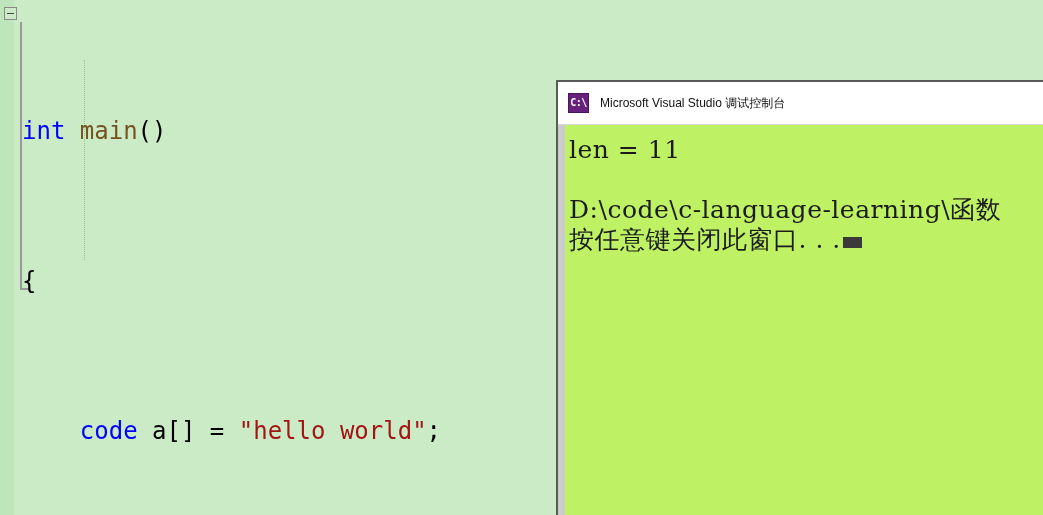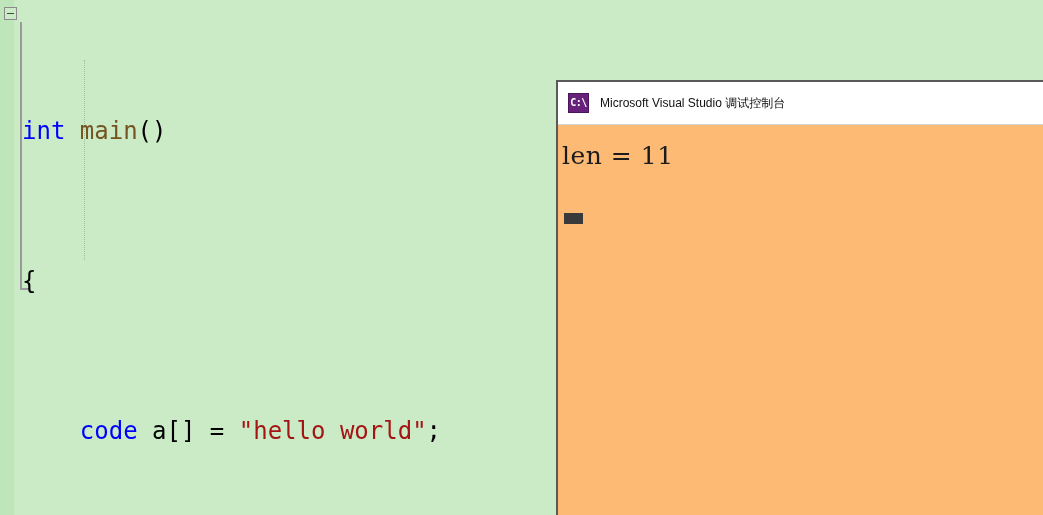--- a/index.html
+++ b/index.html
@@ -128,25 +128,26 @@
     font-weight: bold;
   }
   .title-text {
     font-family: "Liberation Sans", sans-serif;
     font-size: 12px;
     color: #101010;
     white-space: nowrap;
   }
   .console-body {
     position: relative;
-    background: #fdba74;
+    background: #bef264;
     height: 390px;
-    padding: 16px 0 0 4px;
-    box-sizing: border-box;
-    overflow: hidden;
+    padding: 10px 0 0 4px;
+    box-sizing: border-box;
+    overflow: hidden;
+    margin-left: 7px;
   }
   .con-line {
     font-family: "DejaVu Serif", serif;
     font-size: 25px;
     line-height: 30px;
     color: #1b1b1b;
     white-space: pre;
     letter-spacing: 0.5px;
   }
   .con-blank { height: 30px; }
@@ -199,18 +200,19 @@
     <div class="title-bar">
       <div class="title-icon">
         <span>C:\</span>
       </div>
       <div class="title-text">Microsoft Visual Studio 调试控制台</div>
     </div>
 
     <div class="console-body">
       <div class="con-line">len = 11</div>
       <div class="con-line con-blank"></div>
-      <div class="con-line"><span class="cursor-block"></span></div>
+      <div class="con-line">D:\code\c-language-learning\函数</div>
+      <div class="con-line"><span class="con-inline">按任意键关闭此窗口. . .</span><span class="cursor-block"></span></div>
     </div>
 
   </div>
 
 </div>
 
 </body></html>

